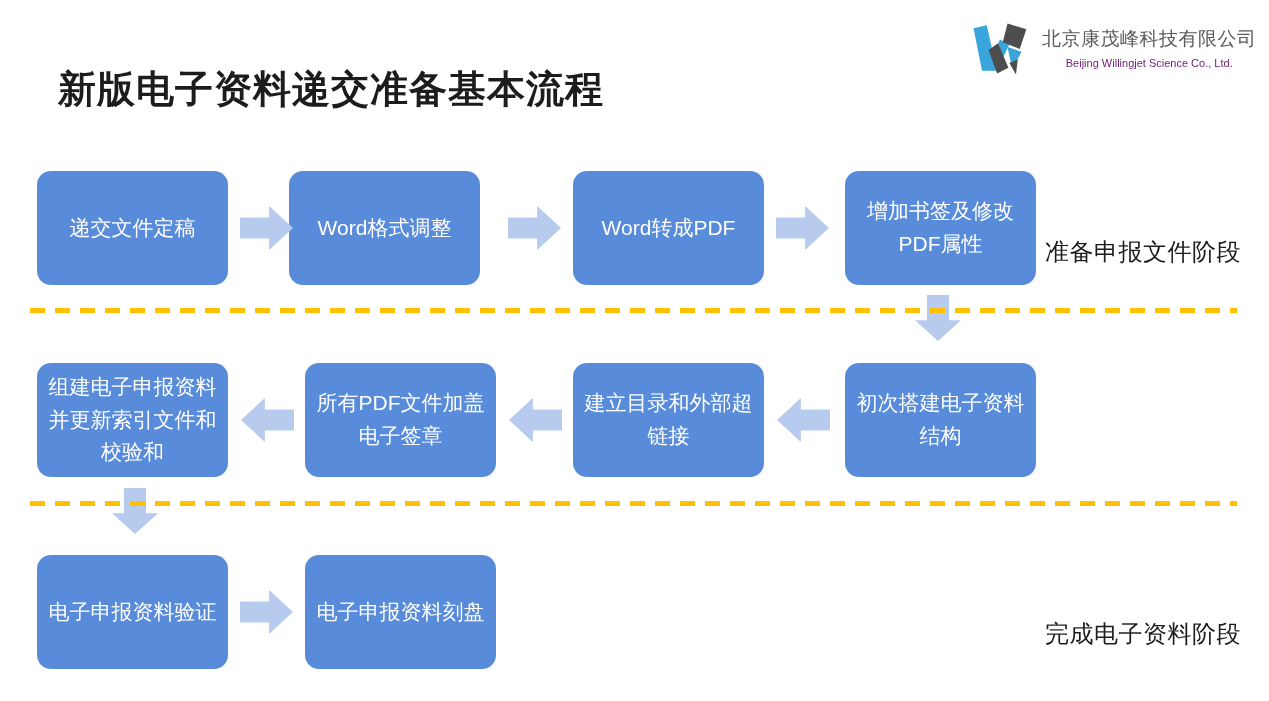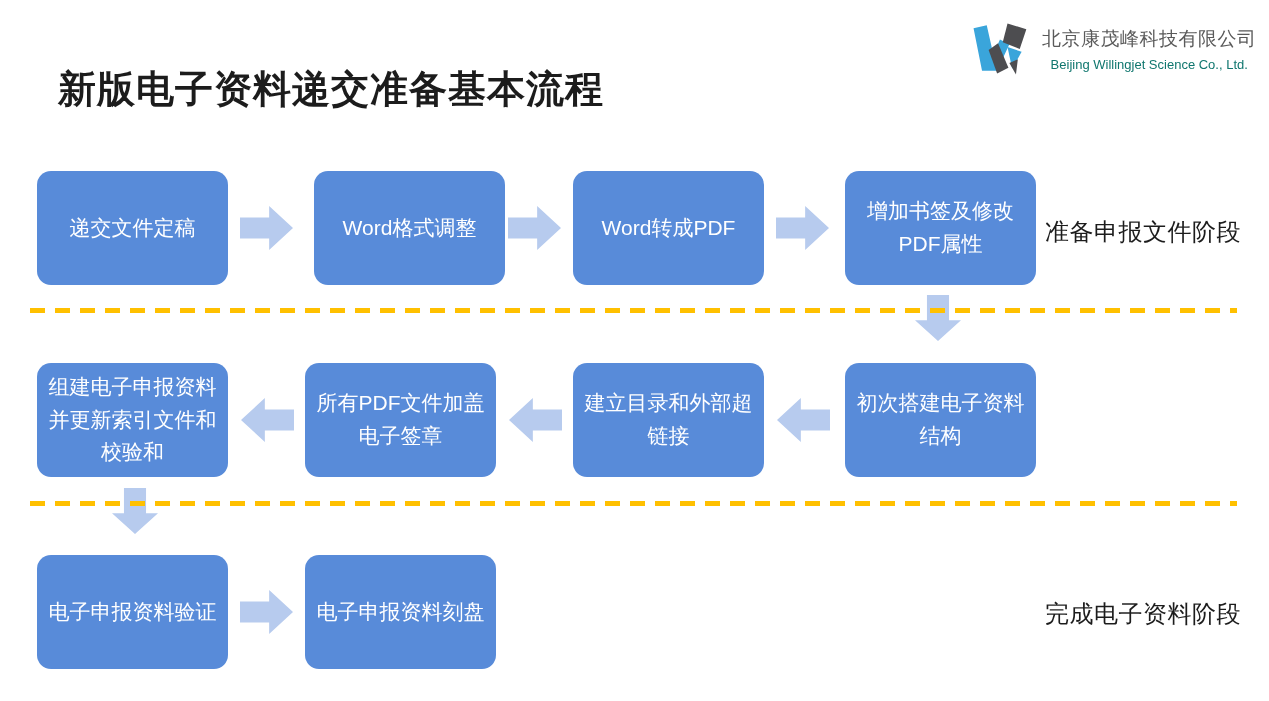--- a/index.html
+++ b/index.html
@@ -19,21 +19,21 @@
   .title{
     position:absolute;left:58px;top:64px;
     font-size:38px;font-weight:800;color:var(--ink);letter-spacing:1px;
     white-space:nowrap;
   }
   
   .logo{position:absolute;left:966px;top:20px;display:flex;align-items:flex-start;text-align:center;}
   .logo-mark{width:66px;height:56px;flex:0 0 auto;}
   .logo-text{margin-left:10px;padding-top:6px;}
   .logo-cn{font-size:19px;color:#5a5a5a;letter-spacing:.5px;white-space:nowrap;}
-  .logo-en{font-size:13px;color:#0f766e;margin-top:5px;white-space:nowrap;}
+  .logo-en{font-size:11px;color:#701a75;margin-top:5px;white-space:nowrap;}
   
   .box{
     position:absolute;width:191px;height:114px;border-radius:14px;
     background:var(--box-blue);color:#fff;
     display:flex;align-items:center;justify-content:center;text-align:center;
     font-size:21px;line-height:1.55;white-space:pre-line;padding:4px 6px;
   }
   
   .arr{position:absolute;background:var(--arrow-blue);}
   .arr-r{width:53px;height:44px;
@@ -43,21 +43,21 @@
   .arr-d{width:46px;height:46px;
     clip-path:polygon(26% 0,74% 0,74% 55%,100% 55%,50% 100%,0 55%,26% 55%);}
   
   .divider{
     position:absolute;left:30px;width:1207px;height:5px;
     background:repeating-linear-gradient(90deg,var(--gold) 0 15px,transparent 15px 25px);
   }
   
   .stage-label{
     position:absolute;left:1045px;font-size:24px;color:var(--ink);
-    white-space:nowrap;font-weight:400;letter-spacing:.5px;
+    white-space:nowrap;font-weight:400;letter-spacing:.5px;margin-top:20px;
   }
 </style>
 </head>
 <body>
 
 <div class="slide">
 
   <div class="title">新版电子资料递交准备基本流程</div>
 
   <div class="logo">
@@ -69,21 +69,21 @@
       <path d="M44 28 L59 33 L49 51 Z" fill="#3AA5DB"></path>
       <path d="M46 45 L55 41 L53 57 Z" fill="#4D4D50"></path>
     </svg>
     <div class="logo-text">
       <div class="logo-cn">北京康茂峰科技有限公司</div>
       <div class="logo-en">Beijing Willingjet Science Co., Ltd.</div>
     </div>
   </div>
 
   <div class="box" style="left:37px;top:171px">递交文件定稿</div>
-  <div class="box" style="left:314px;top:171px">Word格式调整</div>
+  <div class="box" style="left:289px;top:171px">Word格式调整</div>
   <div class="box" style="left:573px;top:171px">Word转成PDF</div>
   <div class="box" style="left:845px;top:171px">增加书签及修改
 PDF属性</div>
   <div class="arr arr-r" style="left:240px;top:206px"></div>
   <div class="arr arr-r" style="left:508px;top:206px"></div>
   <div class="arr arr-r" style="left:776px;top:206px"></div>
   <div class="stage-label" style="top:216px">准备申报文件阶段</div>
 
   <div class="arr arr-d" style="left:915px;top:295px"></div>
   <div class="divider" style="top:308px"></div>

